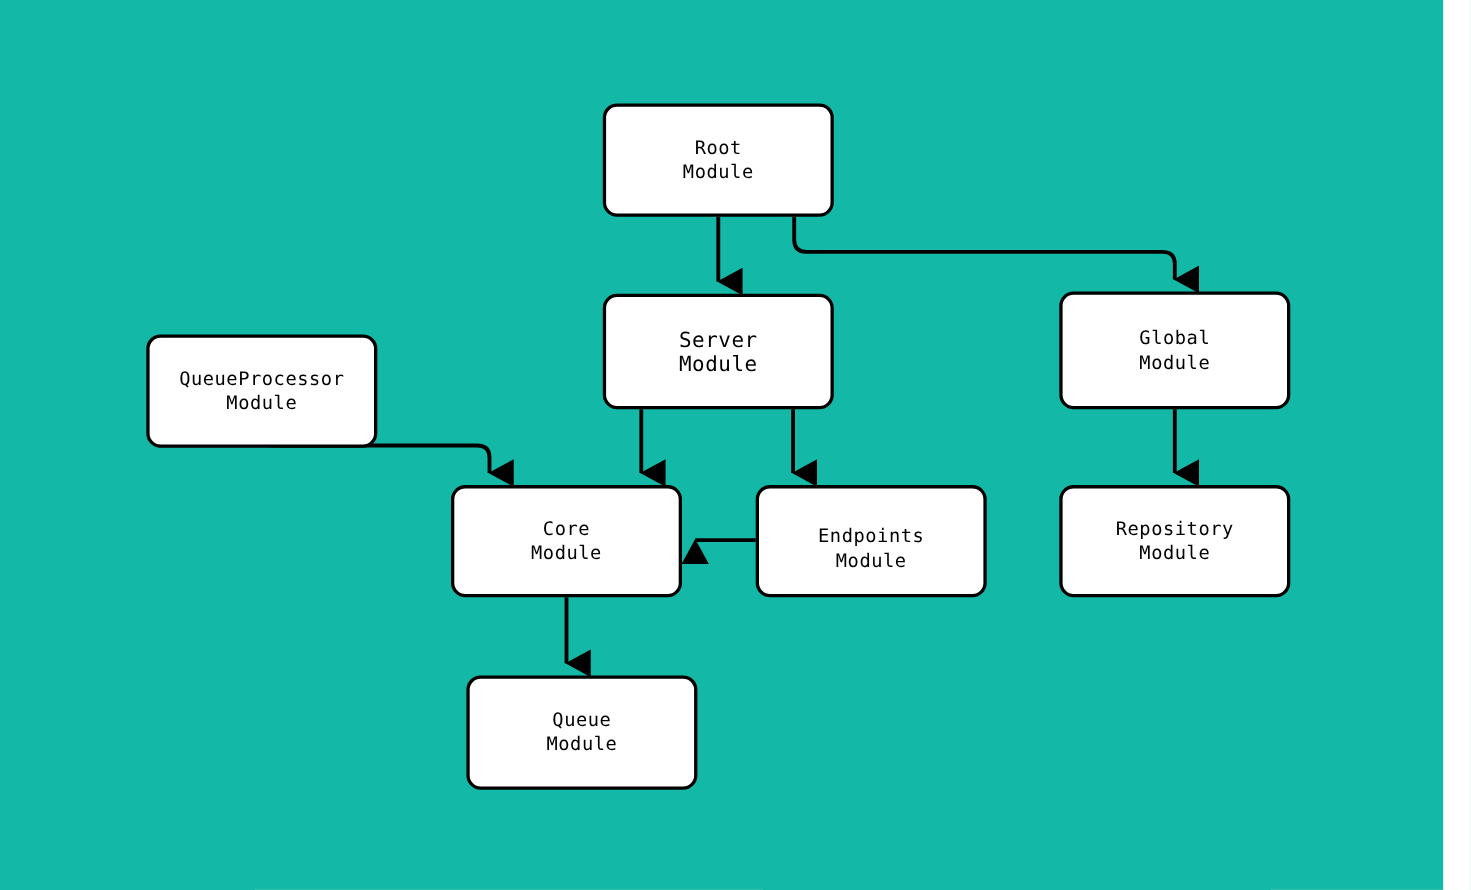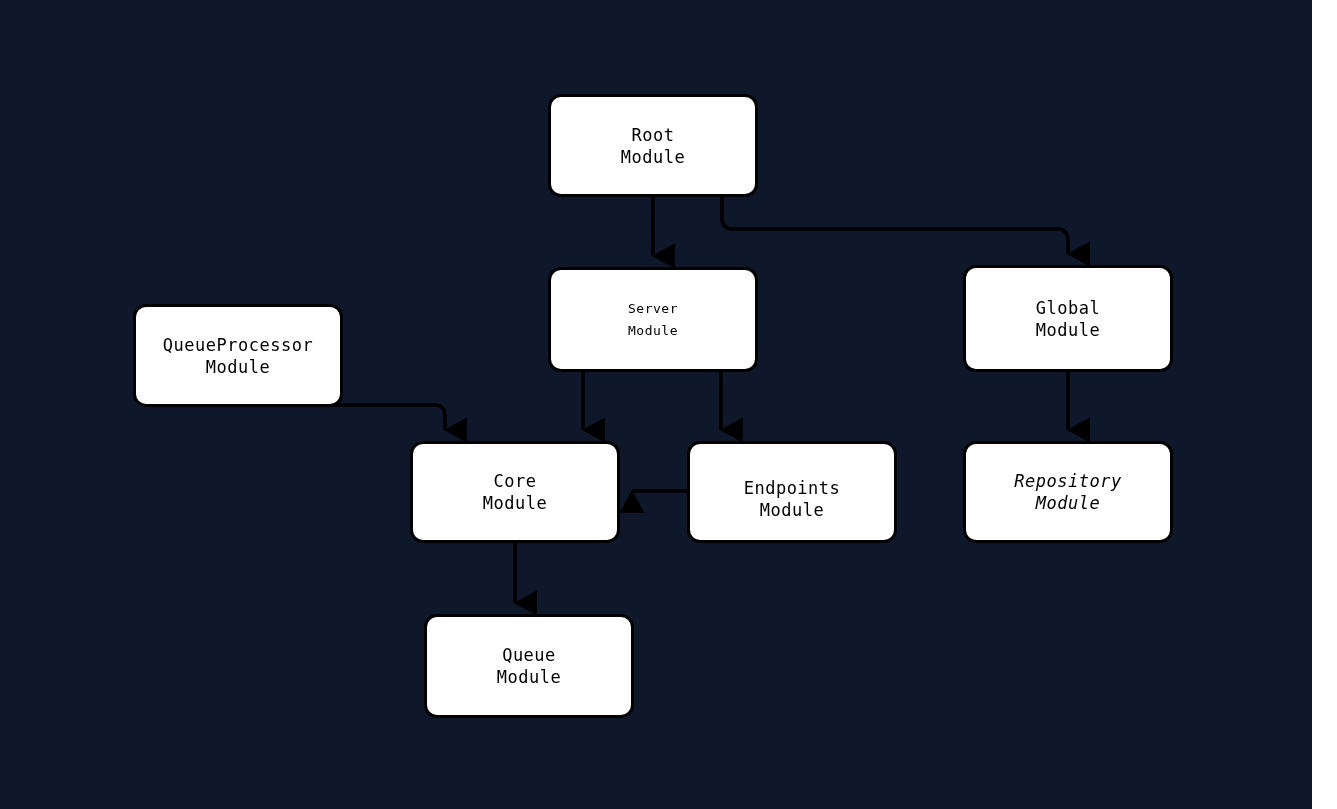--- a/index.html
+++ b/index.html
@@ -11,21 +11,21 @@
   body {
     width: 1337px;
     height: 809px;
     font-family: "DejaVu Sans Mono", "Liberation Mono", monospace;
     overflow: hidden;
   }
   #diagram-canvas {
     position: relative;
     width: 1312px;
     height: 809px;
-    background: #0f172a;
+    background: #14b8a6;
   }
   #edge-layer {
     position: absolute;
     left: 0;
     top: 0;
     width: 1337px;
     height: 809px;
     pointer-events: none;
   }
   .node {
@@ -74,37 +74,37 @@
   <div id="node-layer">
       <div class="node" style="left: 548px; top: 94px; width: 210px; height: 103px; border-color: rgb(0, 0, 0); border-width: 3.5px; border-radius: 13px; background: rgb(255, 255, 255);">
         <div class="node-label" style="color: rgb(0, 0, 0); font-size: 17px;">Root
 Module</div>
       </div>
       <div class="node" style="left: 133px; top: 267px; width: 210px; height: 103px; border-color: rgb(0, 0, 0); border-width: 3.5px; border-radius: 13px; background: rgb(255, 255, 255); margin-top: 37px;">
         <div class="node-label" style="color: rgb(0, 0, 0); font-size: 17px;">QueueProcessor
 Module</div>
       </div>
       <div class="node" style="left: 548px; top: 267px; width: 210px; height: 105px; border-color: rgb(0, 0, 0); border-width: 3.5px; border-radius: 13px; background: rgb(255, 255, 255);">
-        <div class="node-label" style="color: rgb(0, 0, 0); font-size: 13px;">Server
+        <div class="node-label" style="color: rgb(0, 0, 0); font-size: 19px;">Server
 Module</div>
       </div>
       <div class="node" style="left: 963px; top: 265px; width: 210px; height: 107px; border-color: rgb(0, 0, 0); border-width: 3.5px; border-radius: 13px; background: rgb(255, 255, 255);">
         <div class="node-label" style="color: rgb(0, 0, 0); font-size: 17px; text-align: center;">Global
 Module</div>
       </div>
       <div class="node" style="left: 410px; top: 441px; width: 210px; height: 102px; border-color: rgb(0, 0, 0); border-width: 3.5px; border-radius: 13px; background: rgb(255, 255, 255);">
         <div class="node-label" style="color: rgb(0, 0, 0); font-size: 17px;">Core
 Module</div>
       </div>
       <div class="node" style="left: 687px; top: 441px; width: 210px; height: 102px; border-color: rgb(0, 0, 0); border-width: 3.5px; border-radius: 13px; background: rgb(255, 255, 255);">
         <div class="node-label" style="color: rgb(0, 0, 0); font-size: 17px; margin-top: 13px;">Endpoints
 Module</div>
       </div>
       <div class="node" style="left: 963px; top: 441px; width: 210px; height: 102px; border-color: rgb(0, 0, 0); border-width: 3.5px; border-radius: 13px; background: rgb(255, 255, 255);">
-        <div class="node-label" style="color: rgb(0, 0, 0); font-size: 17px; font-style: italic;">Repository
+        <div class="node-label" style="color: rgb(0, 0, 0); font-size: 17px;">Repository
 Module</div>
       </div>
       <div class="node" style="left: 424px; top: 614px; width: 210px; height: 104px; border-color: rgb(0, 0, 0); border-width: 3.5px; border-radius: 13px; background: rgb(255, 255, 255);">
         <div class="node-label" style="color: rgb(0, 0, 0); font-size: 17px;">Queue
 Module</div>
       </div>
     </div>
 
 </div>
 

